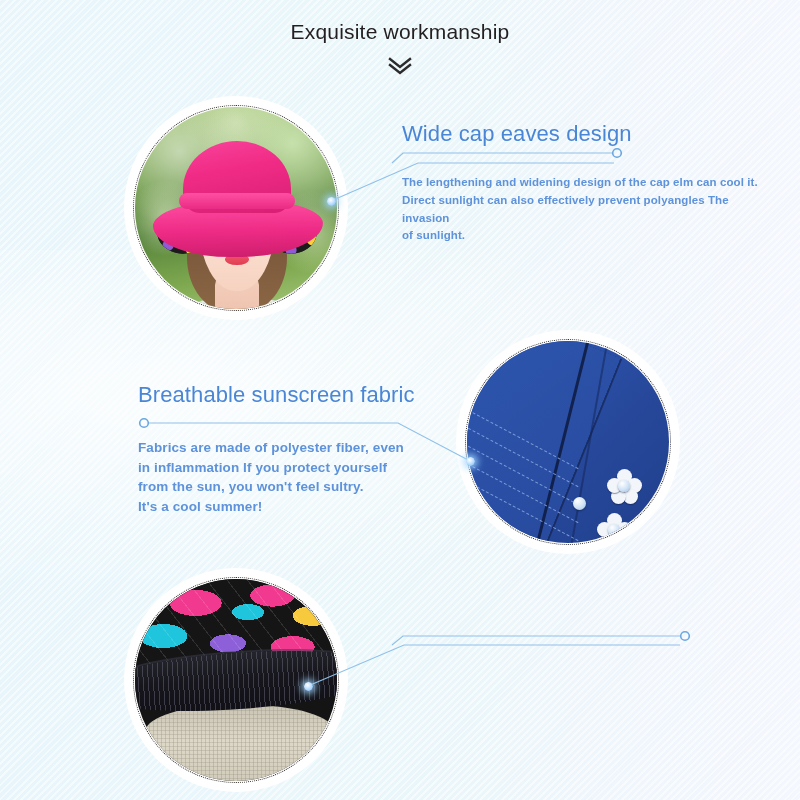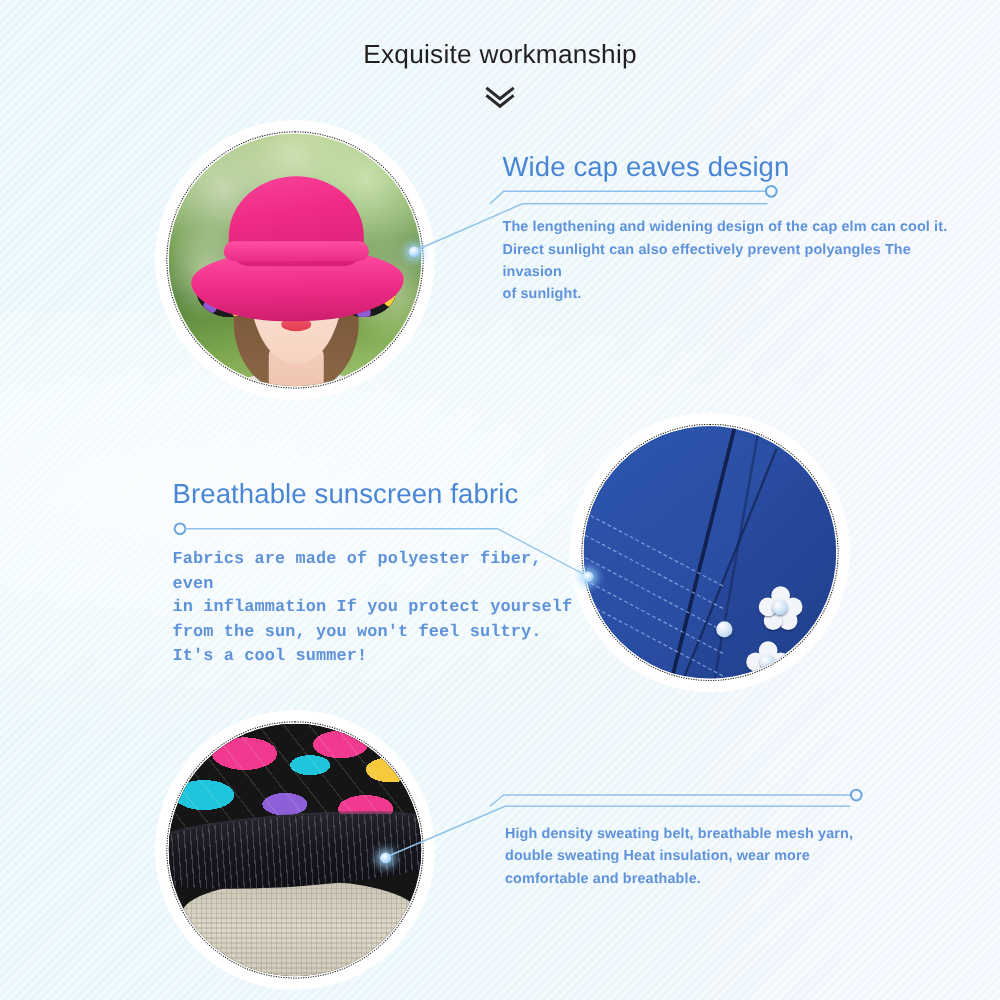--- a/index.html
+++ b/index.html
@@ -49,21 +49,21 @@
   }
 
   
   #header {
     position: absolute;
     left: 0; top: 0;
     width: 800px;
     text-align: center;
   }
   #page-title {
-    margin: 12px;
+    margin: 0;
     padding-top: 20px;
     font-size: 21px;
     font-weight: normal;
     color: #231f20;
     letter-spacing: 0.2px;
   }
   #chevron-down-icon {
     display: block;
     margin: 12px auto 0 auto;
     width: 28px;
@@ -343,21 +343,21 @@
     color: #5e92da;
     line-height: 1.55;
     letter-spacing: 0.1px;
     white-space: pre-line;
   }
 
   #heading-1 { left: 402px; top: 120px; width: 380px; }
   #body-1    { left: 402px; top: 174px; width: 372px; }
 
   #heading-2 { left: 138px; top: 381px; width: 330px; }
-  #body-2    { left: 138px; top: 438px; width: 320px; font-size: 13.5px; line-height: 1.45; font-family: Liberation Mono, monospace; }
+  #body-2    { left: 138px; top: 438px; width: 320px; font-size: 13.5px; line-height: 1.45; }
 
   #heading-3 { left: 452px; top: 600px; width: 320px; }
   #body-3    { left: 404px; top: 659px; width: 340px; }
 </style>
 </head>
 <body>
 
 <div id="page">
 
   <div id="bg-texture"></div>
@@ -466,17 +466,14 @@
           <div class="weave"></div>
         </div>
       <div class="belt">
           <div class="ribs"></div>
         </div>
     </div>
     <div class="dotted-ring"></div>
   </div>
   <div class="hotspot" style="left:304px; top:682px;"></div>
 
-  <p class="section-body" id="body-3">High density sweating belt, breathable mesh yarn,
-double sweating Heat insulation, wear more
-comfortable and breathable.</p>
 
 </div>
 
 </body></html>

